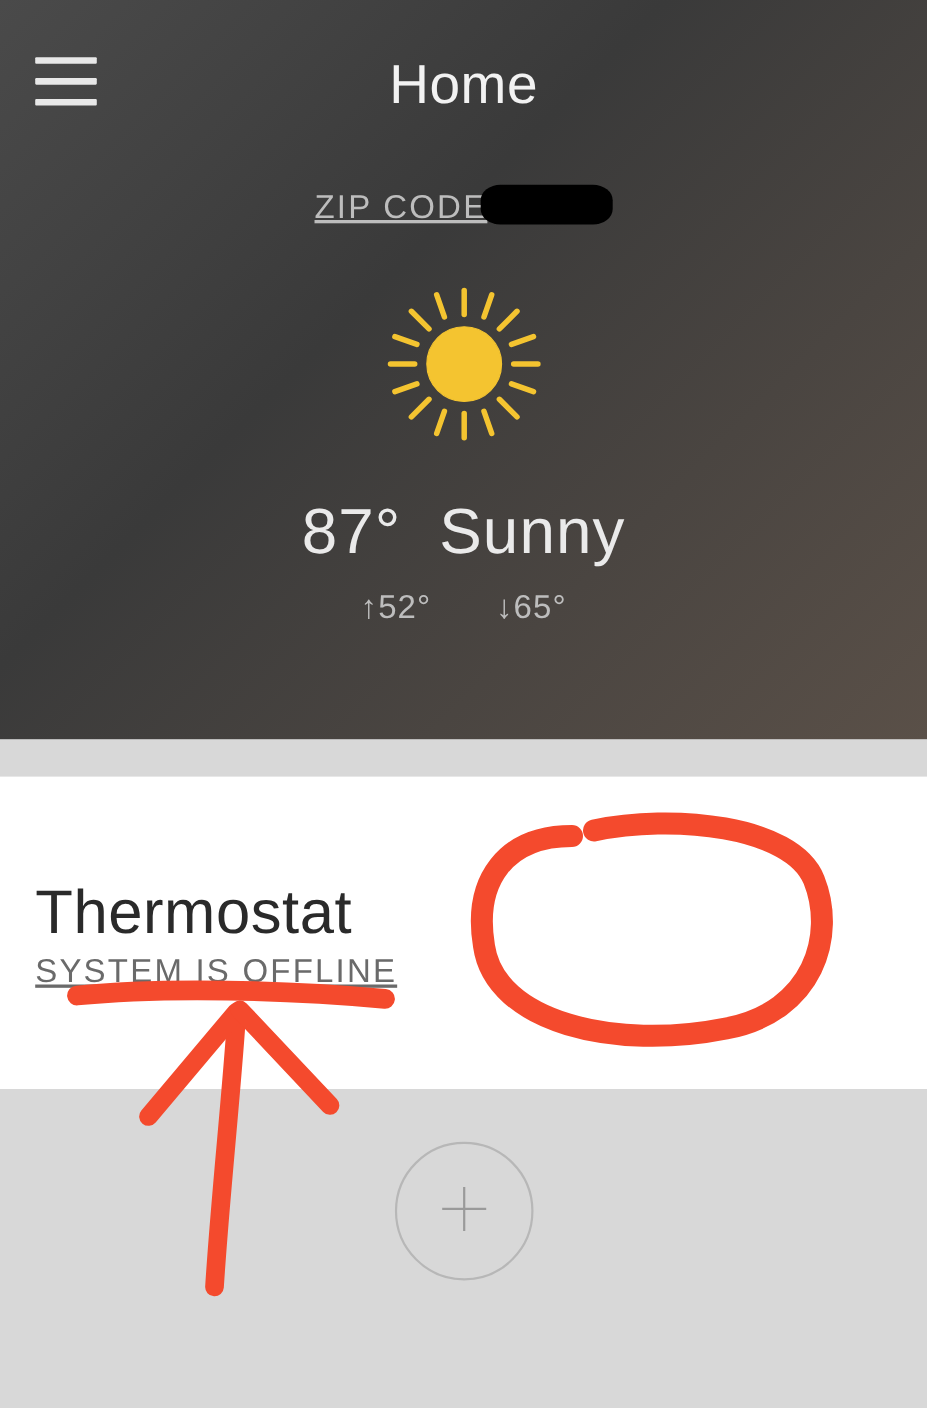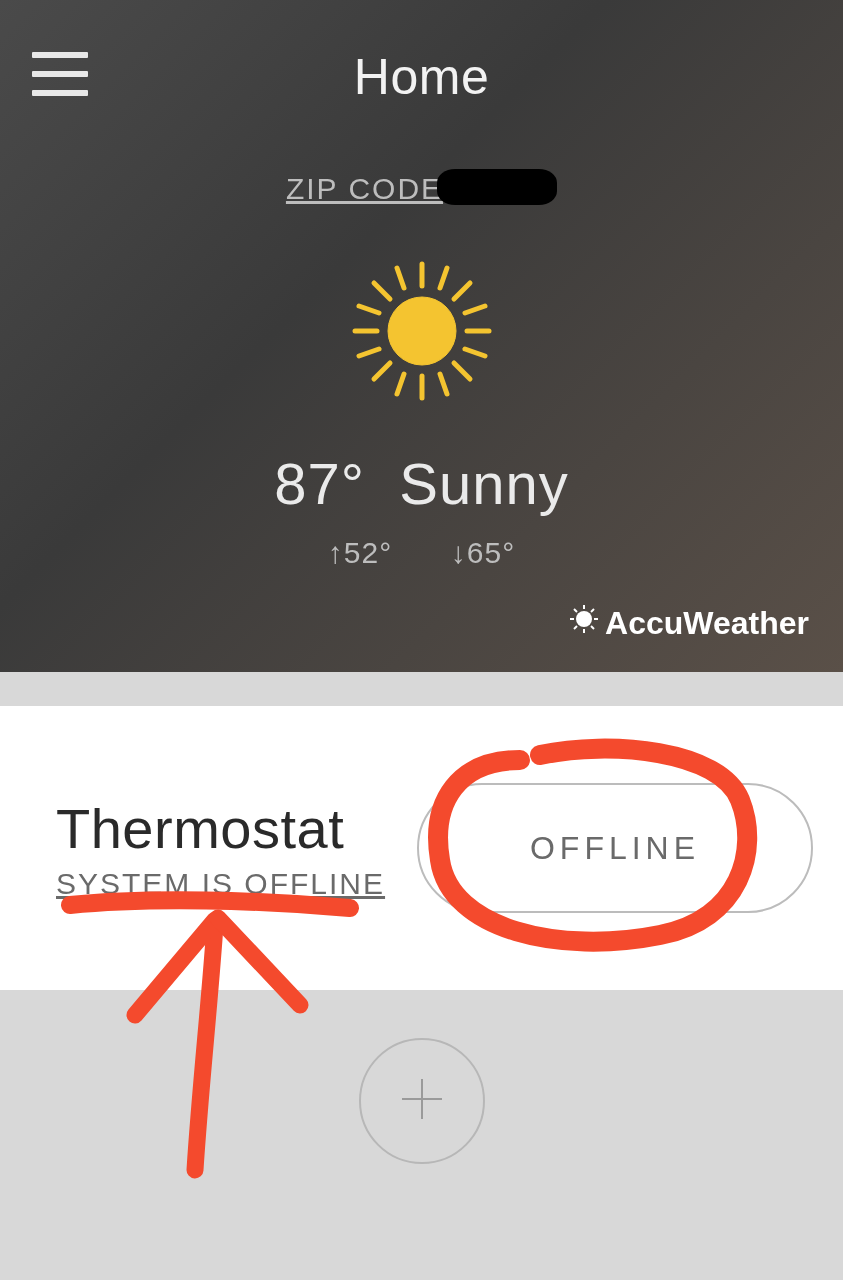--- a/index.html
+++ b/index.html
@@ -109,21 +109,21 @@
   }
   .thermo-card {
     position: absolute;
     top: 706px;
     left: 0;
     width: 100%;
     height: 284px;
     background: #fff;
     display: flex;
     align-items: center;
-    padding: 0 30px 0 56px;
+    padding: 0 30px 0 32px;
   }
   .thermo-left { flex: 1; }
   .thermo-title {
     font-size: 56px;
     font-weight: 400;
     color: #2a2a2a;
     letter-spacing: 0.5px;
   }
   .thermo-status {
     font-size: 30px;
@@ -222,47 +222,26 @@
     <span>87°</span>
     &nbsp;<span>Sunny</span>
   </div>
 
   <div class="hi-lo">
     <span>↑</span><span>52°</span>
     <span class="gap"></span>
     <span>↓</span><span>65°</span>
   </div>
 
-  <div class="accuweather">
-    <span>
-      <svg width="30" height="30" viewBox="0 0 30 30">
-        <circle cx="15" cy="15" r="8" fill="#fff"></circle>
-        <g stroke="#fff" stroke-width="2">
-          <line x1="15" y1="1" x2="15" y2="5"></line>
-          <line x1="15" y1="25" x2="15" y2="29"></line>
-          <line x1="1" y1="15" x2="5" y2="15"></line>
-          <line x1="25" y1="15" x2="29" y2="15"></line>
-          <line x1="5" y1="5" x2="8" y2="8"></line>
-          <line x1="22" y1="22" x2="25" y2="25"></line>
-          <line x1="25" y1="5" x2="22" y2="8"></line>
-          <line x1="8" y1="22" x2="5" y2="25"></line>
-        </g>
-      </svg>
-    </span>
-    <span>AccuWeather</span>
-  </div>
 </div>
 
 <div class="thermo-card">
   <div class="thermo-left">
     <div class="thermo-title">Thermostat</div>
     <div class="thermo-status">SYSTEM IS OFFLINE</div>
-  </div>
-  <div class="offline-pill">
-    <span>OFFLINE</span>
   </div>
 </div>
 
 <div class="add-area">
   <div class="add-button">
     <span>
       <svg width="60" height="60" viewBox="0 0 60 60">
         <line x1="30" y1="10" x2="30" y2="50" stroke="#9a9a9a" stroke-width="2"></line>
         <line x1="10" y1="30" x2="50" y2="30" stroke="#9a9a9a" stroke-width="2"></line>
       </svg>

